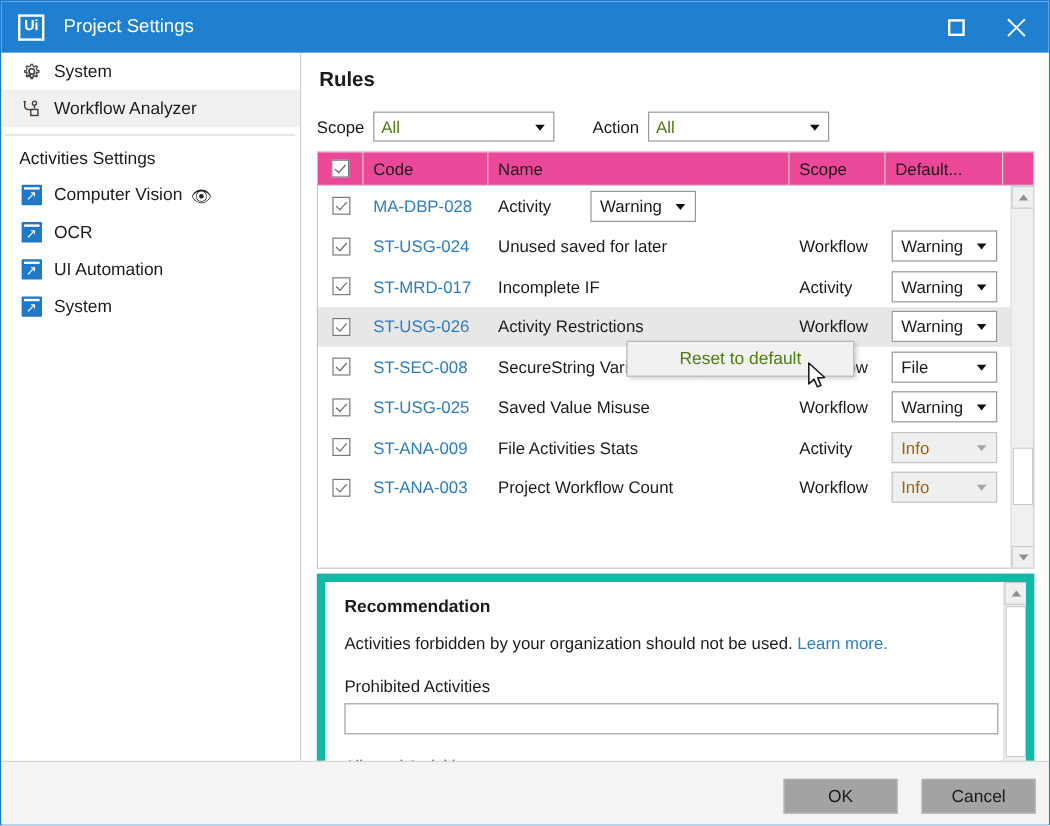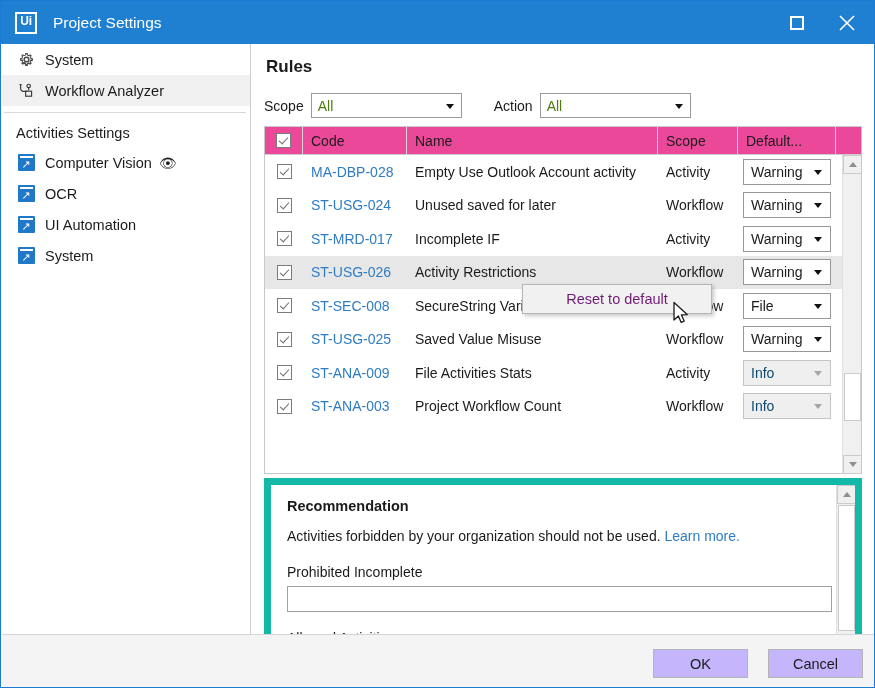--- a/index.html
+++ b/index.html
@@ -284,21 +284,21 @@
     right: 8px; top: 50%;
     margin-top: -2px;
     width: 0; height: 0;
     border-left: 4.5px solid transparent;
     border-right: 4.5px solid transparent;
     border-top: 5px solid #111;
   }
   .sev.disabled {
     background: #efefef;
     border-color: #c4c4c4;
-    color: #0c4a6e;
+    color: #a16207;
   }
   .sev.disabled .arw { border-top-color: #a5a5a5; }
   .sev-wrap {
     width: 98px;
     display: flex;
     align-items: center;
     box-sizing: border-box;
     padding-left: 5px;
   }
 
@@ -399,21 +399,21 @@
     border-top: 1px solid #d5d5d5;
     box-sizing: border-box;
   }
   .btn {
     position: absolute;
     top: 14px;
     width: 95px;
     height: 29px;
     box-sizing: border-box;
     border: 1px solid #b4b4b4;
-    background: #c4b5fd;
+    background: #a3a3a3;
     font-family: "Liberation Sans", sans-serif;
     font-size: 14.5px;
     color: #1b1b1b;
     cursor: default;
   }
   .btn-ok { left: 651px; }
   .btn-cancel { left: 766px; }
 
   
   .ctxmenu {
@@ -426,21 +426,21 @@
     box-sizing: border-box;
     box-shadow: 2px 2px 4px rgba(0,0,0,0.22);
     z-index: 40;
   }
   .ctx-item {
     width: 100%; height: 100%;
     display: flex;
     align-items: center;
     justify-content: center;
     font-size: 14.5px;
-    color: #701a75;
+    color: #4d7c0f;
     cursor: default;
   }
   .cursor-arrow {
     position: absolute;
     left: 671px; top: 300px;
     z-index: 60;
     pointer-events: none;
   }
 </style>
 </head>
@@ -566,21 +566,20 @@
       </div>
 
       <div class="grid-body" id="grid-body">
         <div class="grow">
             <div class="gcell c-chk">
               <span class="chkbox on"></span>
             </div>
             <div class="gcell c-code">
               <span class="code-link">MA-DBP-028</span>
             </div>
-            <div class="gcell c-name">Empty Use Outlook Account activity</div>
             <div class="gcell c-scope">Activity</div>
             <div class="sev-wrap">
               <div class="sev">
                 <span>Warning</span>
                 <span class="arw"></span>
               </div>
             </div>
           </div>
           <div class="grow">
             <div class="gcell c-chk">
@@ -707,21 +706,21 @@
 
     </div>
 
     <div class="rec-wrap">
       <div class="rec-inner">
         <div class="rec-title">Recommendation</div>
         <div class="rec-text">
           <span>Activities forbidden by your organization should not be used.</span>
           <a href="#">Learn more.</a>
         </div>
-        <div class="fld-label">Prohibited Incomplete</div>
+        <div class="fld-label">Prohibited Activities</div>
         <input class="fld" type="text" value="" style="">
         <div class="fld-label">Allowed Activities</div>
         <input class="fld" type="text" value="" style="">
       </div>
       <div class="vscroll" style="height:190px;">
         <div class="sb-btn">
             <span class="sb-up"></span>
           </div>
         <div class="sb-thumb" style="top:20px;height:126px;"></div>
         <div class="sb-btn" style="position:absolute;bottom:0;left:0;">

